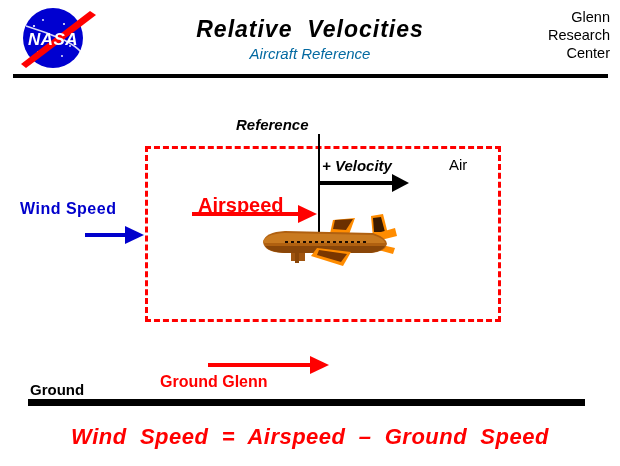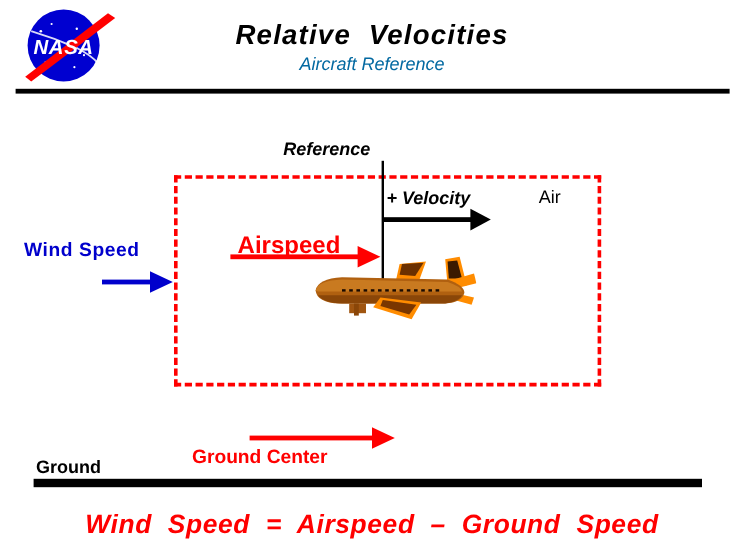--- a/index.html
+++ b/index.html
@@ -251,20 +251,25 @@
       <path d="M9 58 Q40 34 78 5 L84 9 Q46 38 14 62 Z" fill="#ff0000"></path>
       <text x="41" y="39" font-family="Liberation Sans, sans-serif" font-size="17" font-weight="bold" font-style="italic" fill="#ffffff" text-anchor="middle" letter-spacing="0.5">NASA</text>
     </svg>
   </div>
 
   <div id="title-block">
     <div id="main-title">Relative  Velocities</div>
     <div id="sub-title">Aircraft Reference</div>
   </div>
 
+  <div id="center-name">
+    <div>Glenn</div>
+    <div>Research</div>
+    <div>Center</div>
+  </div>
 
   <div id="header-rule"></div>
 
   <div id="air-box"></div>
 
   <div id="reference-label">Reference</div>
   <div id="reference-line"></div>
 
   <div id="air-label">Air</div>
   <div id="velocity-label">+  Velocity</div>
@@ -315,19 +320,19 @@
       <path d="M62 40 L96 44 L88 58 L56 48 Z" fill="#ff8c00"></path>
       <path d="M64 42 L92 46 L86 54 L62 47 Z" fill="#7a3600"></path>
 
       <rect x="36" y="45" width="14" height="8" fill="#a05510"></rect>
       <rect x="40" y="45" width="4" height="10" fill="#8a4608"></rect>
     </svg>
   </div>
 
   <div class="arrow-shaft" id="groundspeed-arrow-shaft"></div>
   <div class="arrow-head" id="groundspeed-arrow-head"></div>
-  <div id="groundspeed-label">Ground Center</div>
+  <div id="groundspeed-label">Ground Glenn</div>
   <div id="ground-label">Ground</div>
   <div id="ground-line"></div>
 
   <div id="equation">Wind  Speed  =  Airspeed  –  Ground  Speed</div>
 
 </div>
 
 </body></html>

